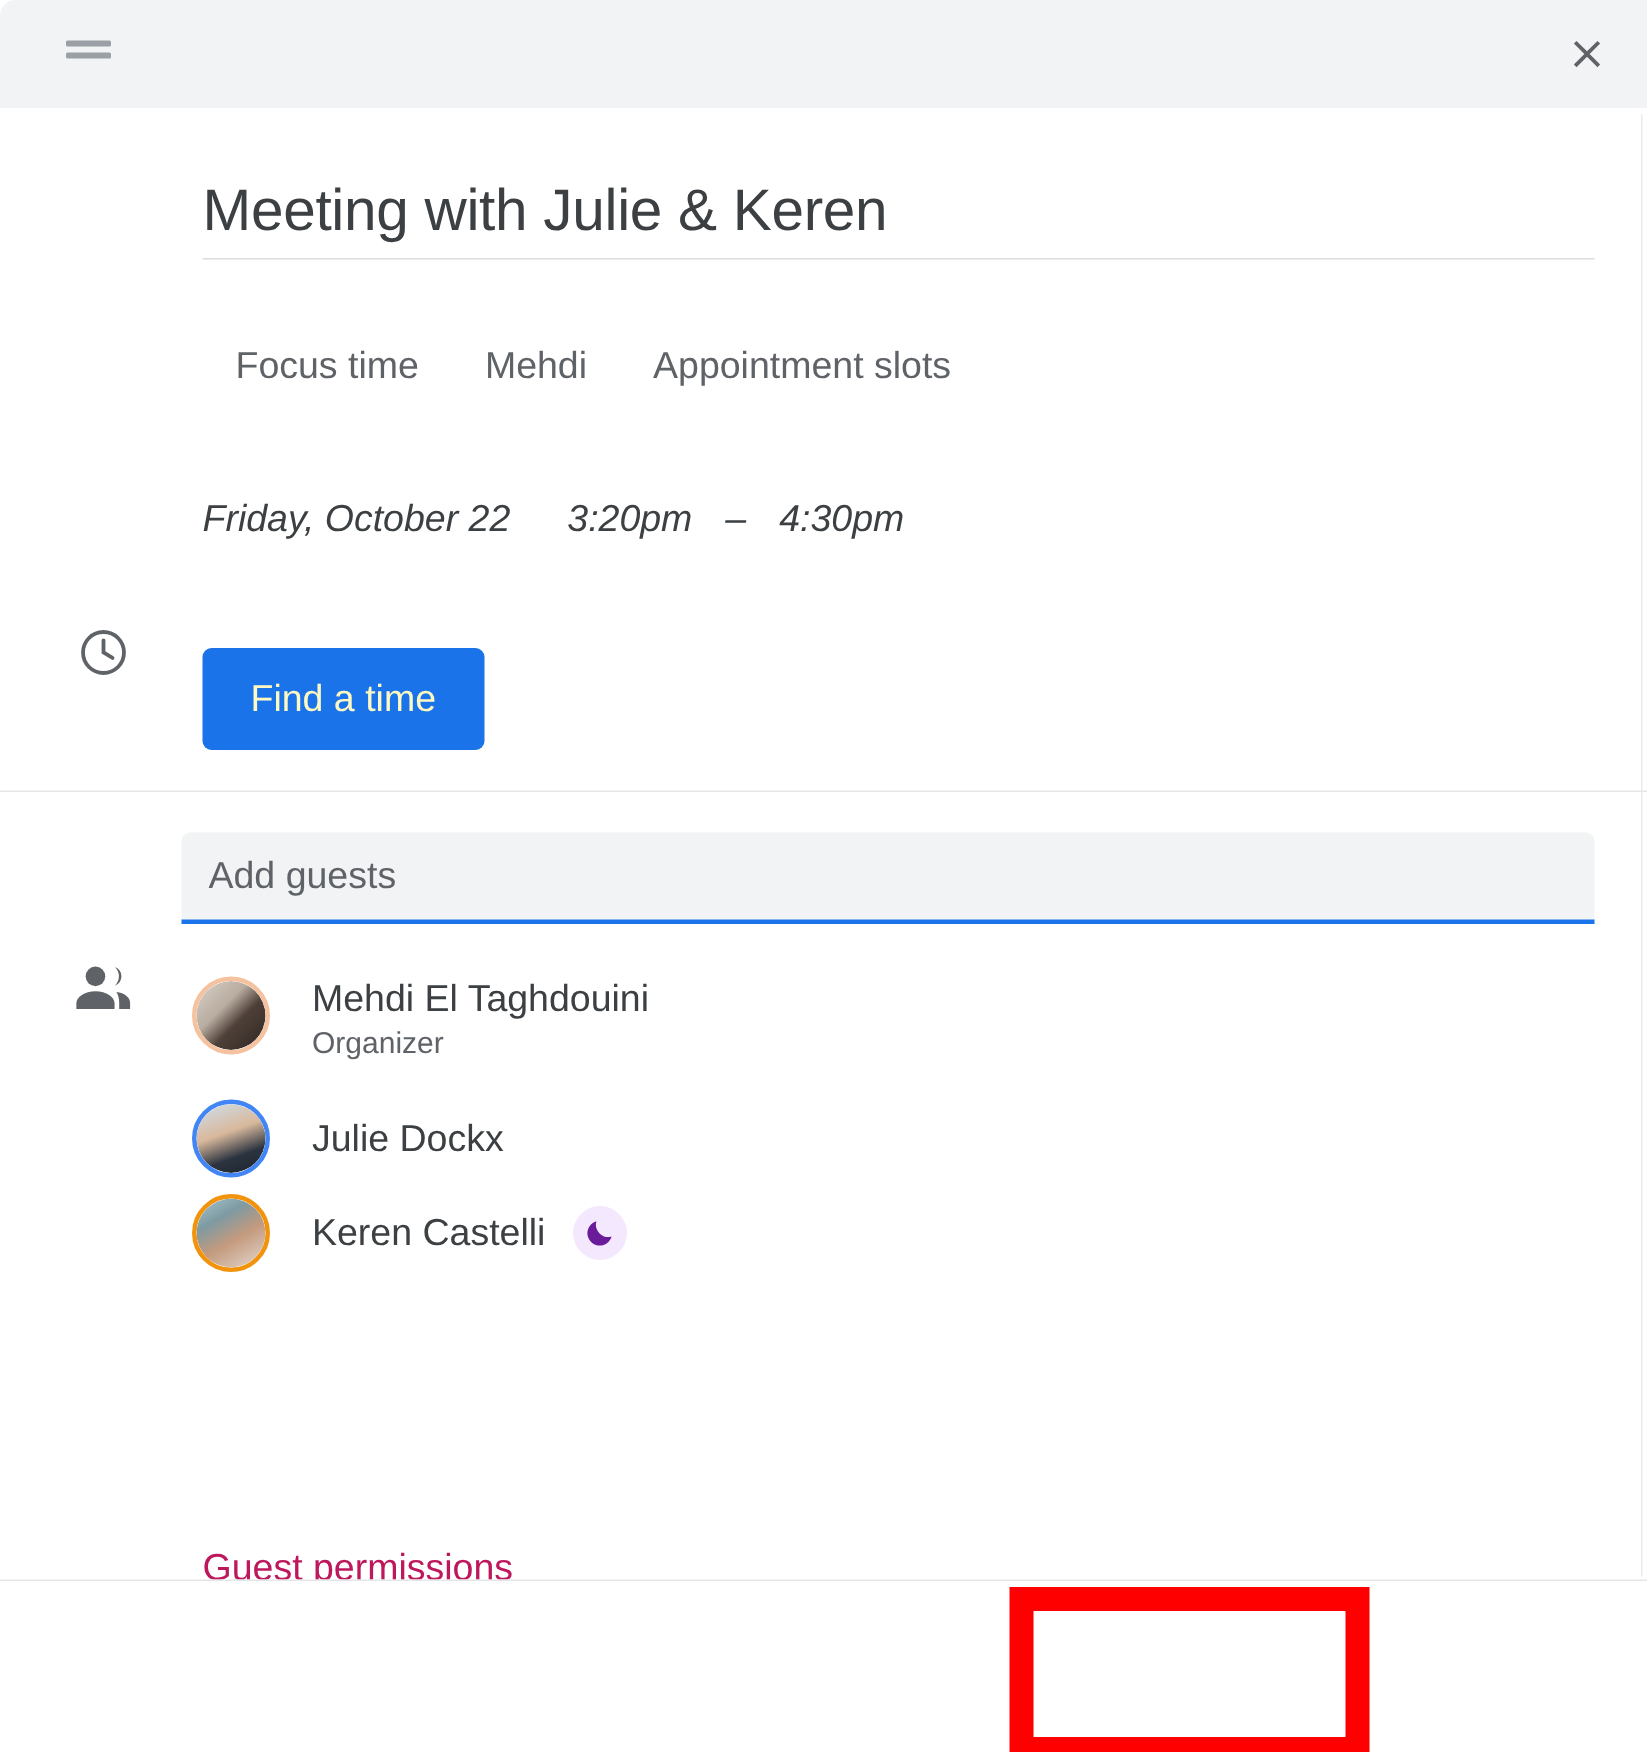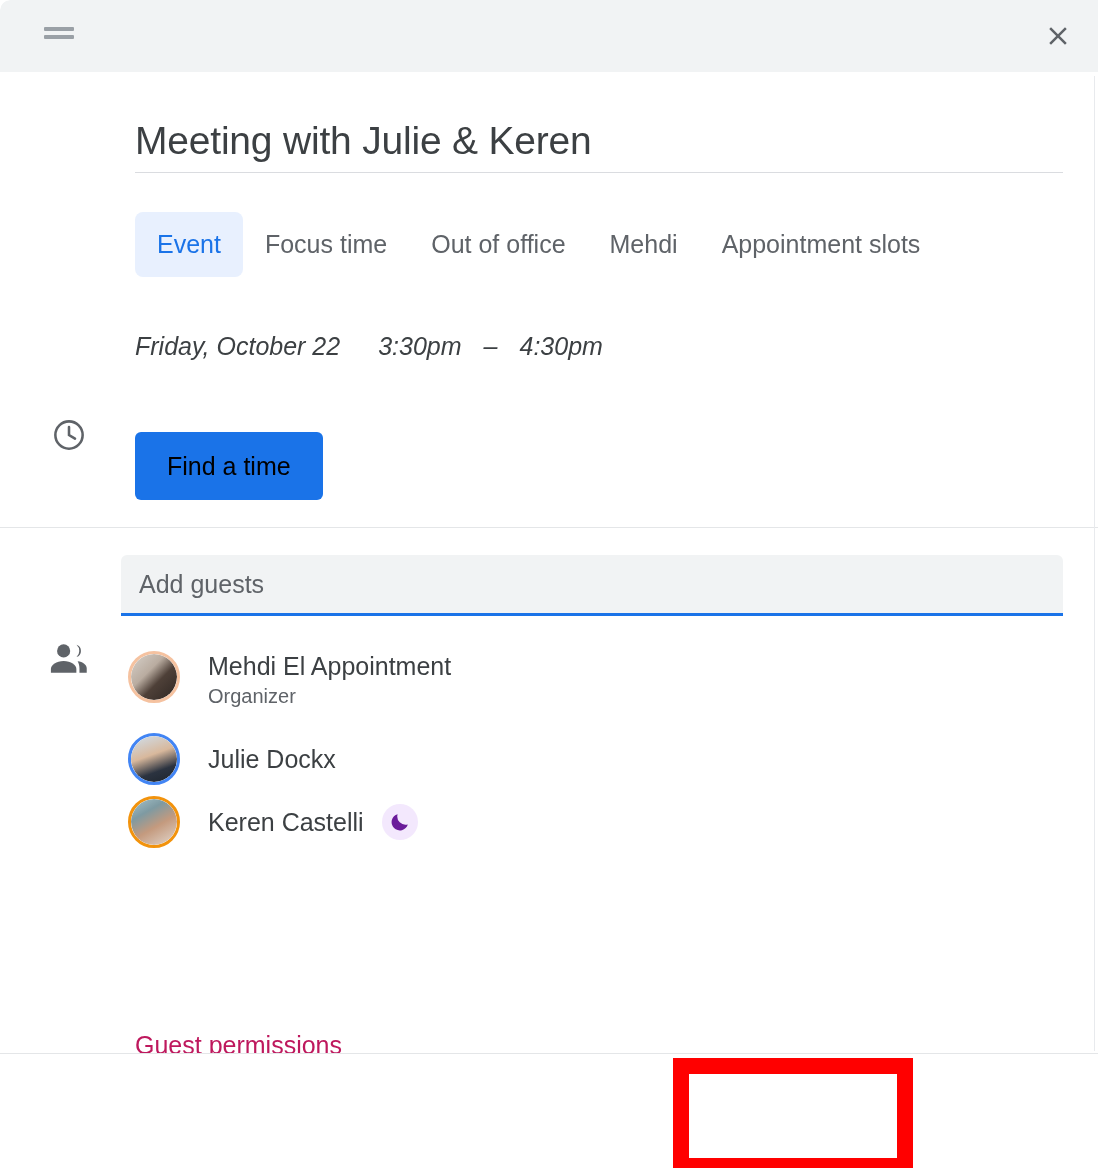--- a/index.html
+++ b/index.html
@@ -172,21 +172,21 @@
   .time-sub span { cursor: pointer; }
   .time-sub .dot { cursor: default; margin: 0 4px; }
 
   .find-time-btn {
     position: absolute;
     left: 135px;
     top: 360px;
     height: 68px;
     padding: 0 32px;
     background: #1a73e8;
-    color: #000000;
+    color: #fef9c3;
     font-size: 25px;
     border: none;
     border-radius: 6px;
     cursor: pointer;
     font-family: "Liberation Sans", sans-serif;
     display: flex;
     align-items: center;
   }
 
   .divider-full {
@@ -370,37 +370,35 @@
   </div>
 
   <div class="body-area">
 
     <div class="title-wrap">
       <div class="event-title">Meeting with Julie &amp; Keren</div>
       <div class="title-underline"></div>
     </div>
 
     <div class="tabs">
-      <div class="tab active">Event</div>
       <div class="tab">Focus time</div>
-      <div class="tab">Out of office</div>
       <div class="tab">Mehdi</div>
       <div class="tab">Appointment slots</div>
     </div>
 
     <div class="clock-icon">
       <svg width="36" height="36" viewBox="0 0 24 24" aria-hidden="true">
         <circle cx="12" cy="12" r="9.1" fill="none" stroke="#5f6368" stroke-width="1.7"></circle>
         <path d="M12 6.6V12l4 2.4" fill="none" stroke="#5f6368" stroke-width="1.7" stroke-linecap="round"></path>
       </svg>
     </div>
 
     <div class="time-row">
       <span class="time-date">Friday, October 22</span>
-      <span class="time-start">3:30pm</span>
+      <span class="time-start">3:20pm</span>
       <span class="time-dash">–</span>
       <span class="time-end">4:30pm</span>
     </div>
 
 
     <button class="find-time-btn">Find a time</button>
 
     <div class="divider-full" style="top:455px"></div>
 
     <div class="people-icon">
@@ -417,21 +415,21 @@
       <div class="guest-input-underline"></div>
     </div>
 
     <div class="guest-list">
 
       <div class="guest-row with-role">
         <div class="avatar" style="border-color:#f5c2a0">
           <div class="ph" style="background:linear-gradient(135deg,#d8d2cb 0%,#b9aca0 38%,#4e4038 60%,#2e2622 100%)"></div>
         </div>
         <div class="guest-text">
-          <div class="guest-name">Mehdi El Appointment</div>
+          <div class="guest-name">Mehdi El Taghdouini</div>
           <div class="guest-role">Organizer</div>
         </div>
       </div>
 
       <div class="guest-row">
         <div class="avatar" style="border-color:#4285f4">
           <div class="ph" style="background:linear-gradient(160deg,#cfe0ee 0%,#d8b89c 42%,#2b3340 72%,#1d242c 100%)"></div>
         </div>
         <div class="guest-text">
           <div class="guest-name">Julie Dockx</div>

